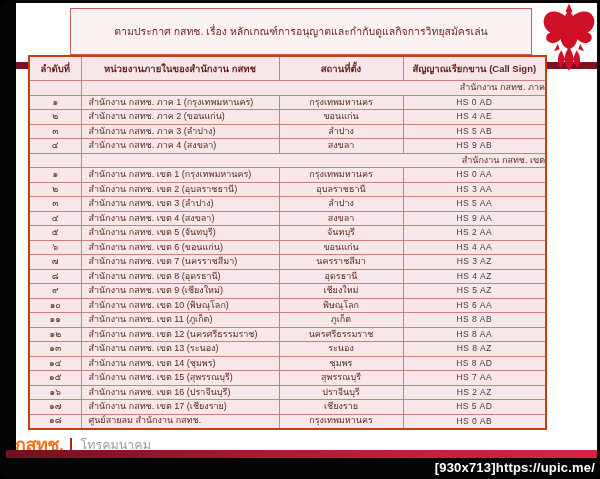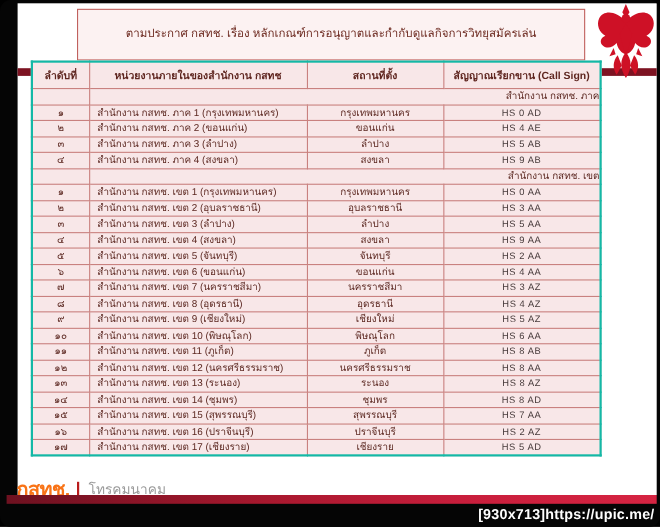--- a/index.html
+++ b/index.html
@@ -18,21 +18,21 @@
   .title-box{
     position:absolute;left:70px;top:8px;width:460px;height:45px;
     background:#fcf2f2;border:1px solid #c0615e;
     display:flex;flex-direction:column;justify-content:center;align-items:center;gap:2px;
     color:#6d2a20;font-size:10.5px;line-height:1.35;text-align:center;
   }
   .garuda{position:absolute;left:541px;top:2px;width:56px;height:76px;}
   .table-wrap{position:absolute;left:28px;top:55px;}
   table{
     border-collapse:collapse;table-layout:fixed;width:517px;
-    background:#f8e7e8;border:2px solid #14b8a6;
+    background:#f8e7e8;border:2px solid #c2410c;
   }
   col.c1{width:52px;} col.c2{width:198px;} col.c3{width:124px;} col.c4{width:143px;}
   th,td{border:1px solid #c9817f;overflow:hidden;white-space:nowrap;padding:0;}
   th{height:23px;font-size:9.5px;font-weight:600;color:#5f2620;text-align:center;}
   tbody tr{height:14.5px;}
   td{font-size:9px;color:#5b2720;line-height:1.05;vertical-align:middle;}
   td.no{text-align:center;}
   td.unit{text-align:left;padding-left:7px;}
   td.loc{text-align:center;}
   td.cs{text-align:center;font-size:8.5px;color:#463a3a;letter-spacing:.5px;}
@@ -218,20 +218,26 @@
             <td class="unit">สำนักงาน กสทช. เขต 16 (ปราจีนบุรี)</td>
             <td class="loc">ปราจีนบุรี</td>
             <td class="cs">HS 2 AZ</td>
           </tr>
           <tr>
             <td class="no">๑๗</td>
             <td class="unit">สำนักงาน กสทช. เขต 17 (เชียงราย)</td>
             <td class="loc">เชียงราย</td>
             <td class="cs">HS 5 AD</td>
           </tr>
+          <tr>
+            <td class="no">๑๘</td>
+            <td class="unit">ศูนย์สายลม สำนักงาน กสทช.</td>
+            <td class="loc">กรุงเทพมหานคร</td>
+            <td class="cs">HS 0 AB</td>
+          </tr>
         </tbody>
     </table>
   </div>
 
   <div class="footer-logo">
     <span class="logo-main">กสทช.</span>
     <span class="logo-sub">โทรคมนาคม</span>
   </div>
 
   <div class="stripe-bottom"></div>

